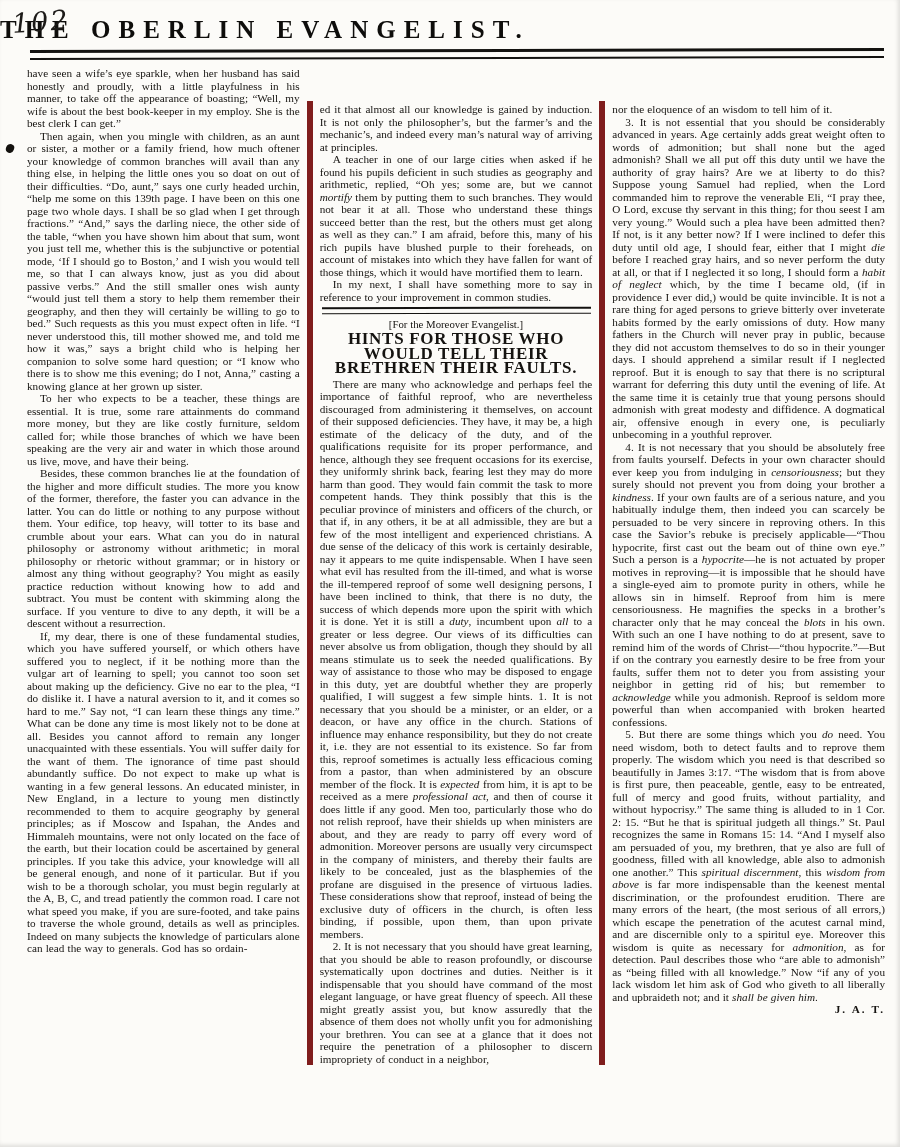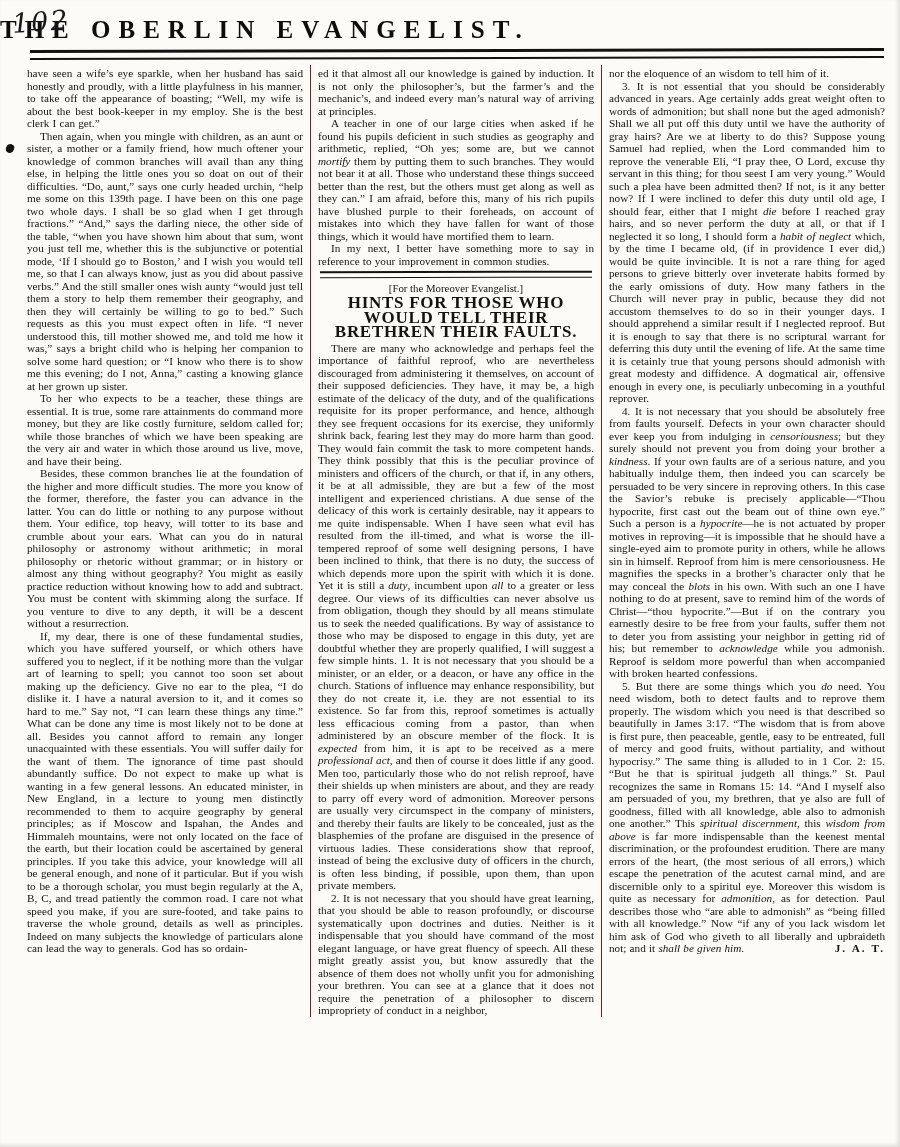--- a/index.html
+++ b/index.html
@@ -52,21 +52,21 @@
     display: flex;
     align-items: stretch;
     margin: 0 8px 0 20px;
     justify-content: center;
   }
   .col {
     flex: 1 1 0;
     padding: 2px 7px 0 7px;
     min-width: 0;
   }
-  .col + .col { border-left: 1px solid #7f1d1d; }
+  .col + .col { border-left: 6px solid #7f1d1d; margin-top: 36px; }
   .para {
     margin: 0;
     font-size: 11.2px;
     line-height: 12.5px;
     text-align: justify;
     text-indent: 13px;
     word-spacing: 0.4px;
   }
   .para.no-indent { text-indent: 0; }
   .article-rule {
@@ -110,21 +110,21 @@
     <section class="col">
         <p class="para no-indent">have seen a wife’s eye sparkle, when her husband has said honestly and proudly, with a little playfulness in his manner, to take off the appearance of boasting; “Well, my wife is about the best book-keeper in my employ.  She is the best clerk I can get.”</p>
         <p class="para">Then again, when you mingle with children, as an aunt or sister, a mother or a family friend, how much oftener your knowledge of common branches will avail than any thing else, in helping the little ones you so doat on out of their difficulties.  “Do, aunt,” says one curly headed urchin, “help me some on this 139th page.  I have been on this one page two whole days.  I shall be so glad when I get through fractions.”  “And,” says the darling niece, the other side of the table, “when you have shown him about that sum, wont you just tell me, whether this is the subjunctive or potential mode, ‘If I should go to Boston,’ and I wish you would tell me, so that I can always know, just as you did about passive verbs.”  And the still smaller ones wish aunty “would just tell them a story to help them remember their geography, and then they will certainly be willing to go to bed.”  Such requests as this you must expect often in life.  “I never understood this, till mother showed me, and told me how it was,” says a bright child who is helping her companion to solve some hard question; or “I know who there is to show me this evening; do I not, Anna,” casting a knowing glance at her grown up sister.</p>
         <p class="para">To her who expects to be a teacher, these things are essential.  It is true, some rare attainments do command more money, but they are like costly furniture, seldom called for; while those branches of which we have been speaking are the very air and water in which those around us live, move, and have their being.</p>
         <p class="para">Besides, these common branches lie at the foundation of the higher and more difficult studies.  The more you know of the former, therefore, the faster you can advance in the latter.  You can do little or nothing to any purpose without them.  Your edifice, top heavy, will totter to its base and crumble about your ears.  What can you do in natural philosophy or astronomy without arithmetic; in moral philosophy or rhetoric without grammar; or in history or almost any thing without geography?  You might as easily practice reduction without knowing how to add and subtract.  You must be content with skimming along the surface.  If you venture to dive to any depth, it will be a descent without a resurrection.</p>
         <p class="para">If, my dear, there is one of these fundamental studies, which you have suffered yourself, or which others have suffered you to neglect, if it be nothing more than the vulgar art of learning to spell; you cannot too soon set about making up the deficiency.  Give no ear to the plea, “I do dislike it.  I have a natural aversion to it, and it comes so hard to me.”  Say not, “I can learn these things any time.”  What can be done any time is most likely not to be done at all.  Besides you cannot afford to remain any longer unacquainted with these essentials.  You will suffer daily for the want of them.  The ignorance of time past should abundantly suffice.  Do not expect to make up what is wanting in a few general lessons.  An educated minister, in New England, in a lecture to young men distinctly recommended to them to acquire geography by general principles; as if Moscow and Ispahan, the Andes and Himmaleh mountains, were not only located on the face of the earth, but their location could be ascertained by general principles.  If you take this advice, your knowledge will all be general enough, and none of it particular.  But if you wish to be a thorough scholar, you must begin regularly at the A, B, C, and tread patiently the common road.  I care not what speed you make, if you are sure-footed, and take pains to traverse the whole ground, details as well as principles.  Indeed on many subjects the knowledge of particulars alone can lead the way to generals.  God has so ordain-</p>
       </section>
     <section class="col">
         <p class="para no-indent">ed it that almost all our knowledge is gained by induction.  It is not only the philosopher’s, but the farmer’s and the mechanic’s, and indeed every man’s natural way of arriving at principles.</p>
         <p class="para">A teacher in one of our large cities when asked if he found his pupils deficient in such studies as geography and arithmetic, replied, “Oh yes; some are, but we cannot <i>mortify</i> them by putting them to such branches.  They would not bear it at all.  Those who understand these things succeed better than the rest, but the others must get along as well as they can.”  I am afraid, before this, many of his rich pupils have blushed purple to their foreheads, on account of mistakes into which they have fallen for want of those things, which it would have mortified them to learn.</p>
-        <p class="para">In my next, I better have something more to say in reference to your improvement in common studies.</p>
+        <p class="para">In my next, I shall have something more to say in reference to your improvement in common studies.</p>
         <div class="article-rule"></div>
         <div class="credit">[For the Moreover Evangelist.]</div>
         <h2 class="article-title">HINTS FOR THOSE WHO WOULD TELL THEIR BRETHREN THEIR FAULTS.</h2>
         <p class="para">There are many who acknowledge and perhaps feel the importance of faithful reproof, who are nevertheless discouraged from administering it themselves, on account of their supposed deficiencies.  They have, it may be, a high estimate of the delicacy of the duty, and of the qualifications requisite for its proper performance, and hence, although they see frequent occasions for its exercise, they uniformly shrink back, fearing lest they may do more harm than good.  They would fain commit the task to more competent hands.  They think possibly that this is the peculiar province of ministers and officers of the church, or that if, in any others, it be at all admissible, they are but a few of the most intelligent and experienced christians.  A due sense of the delicacy of this work is certainly desirable, nay it appears to me quite indispensable.  When I have seen what evil has resulted from the ill-timed, and what is worse the ill-tempered reproof of some well designing persons, I have been inclined to think, that there is no duty, the success of which depends more upon the spirit with which it is done.  Yet it is still a <i>duty</i>, incumbent upon <i>all</i> to a greater or less degree.  Our views of its difficulties can never absolve us from obligation, though they should by all means stimulate us to seek the needed qualifications.  By way of assistance to those who may be disposed to engage in this duty, yet are doubtful whether they are properly qualified, I will suggest a few simple hints.  1.  It is not necessary that you should be a minister, or an elder, or a deacon, or have any office in the church.  Stations of influence may enhance responsibility, but they do not create it, i.e. they are not essential to its existence.  So far from this, reproof sometimes is actually less efficacious coming from a pastor, than when administered by an obscure member of the flock.  It is <i>expected</i> from him, it is apt to be received as a mere <i>professional act</i>, and then of course it does little if any good.  Men too, particularly those who do not relish reproof, have their shields up when ministers are about, and they are ready to parry off every word of admonition.  Moreover persons are usually very circumspect in the company of ministers, and thereby their faults are likely to be concealed, just as the blasphemies of the profane are disguised in the presence of virtuous ladies.  These considerations show that reproof, instead of being the exclusive duty of officers in the church, is often less binding, if possible, upon them, than upon private members.</p>
         <p class="para">2.  It is not necessary that you should have great learning, that you should be able to reason profoundly, or discourse systematically upon doctrines and duties.  Neither is it indispensable that you should have command of the most elegant language, or have great fluency of speech.  All these might greatly assist you, but know assuredly that the absence of them does not wholly unfit you for admonishing your brethren.  You can see at a glance that it does not require the penetration of a philosopher to discern impropriety of conduct in a neighbor,</p>
       </section>
     <section class="col">
         <p class="para no-indent">nor the eloquence of an wisdom to tell him of it.</p>
         <p class="para">3.  It is not essential that you should be considerably advanced in years.  Age certainly adds great weight often to words of admonition; but shall none but the aged admonish?  Shall we all put off this duty until we have the authority of gray hairs?  Are we at liberty to do this?  Suppose young Samuel had replied, when the Lord commanded him to reprove the venerable Eli, “I pray thee, O Lord, excuse thy servant in this thing; for thou seest I am very young.”  Would such a plea have been admitted then?  If not, is it any better now?  If I were inclined to defer this duty until old age, I should fear, either that I might <i>die</i> before I reached gray hairs, and so never perform the duty at all, or that if I neglected it so long, I should form a <i>habit of neglect</i> which, by the time I became old, (if in providence I ever did,) would be quite invincible.  It is not a rare thing for aged persons to grieve bitterly over inveterate habits formed by the early omissions of duty.  How many fathers in the Church will never pray in public, because they did not accustom themselves to do so in their younger days.  I should apprehend a similar result if I neglected reproof.  But it is enough to say that there is no scriptural warrant for deferring this duty until the evening of life.  At the same time it is cetainly true that young persons should admonish with great modesty and diffidence.  A dogmatical air, offensive enough in every one, is peculiarly unbecoming in a youthful reprover.</p>
         <p class="para">4.  It is not necessary that you should be absolutely free from faults yourself.  Defects in your own character should ever keep you from indulging in <i>censoriousness</i>; but they surely should not prevent you from doing your brother a <i>kindness</i>.  If your own faults are of a serious nature, and you habitually indulge them, then indeed you can scarcely be persuaded to be very sincere in reproving others.  In this case the Savior’s rebuke is precisely applicable—“Thou hypocrite, first cast out the beam out of thine own eye.”  Such a person is a <i>hypocrite</i>—he is not actuated by proper motives in reproving—it is impossible that he should have a single-eyed aim to promote purity in others, while he allows sin in himself.  Reproof from him is mere censoriousness.  He magnifies the specks in a brother’s character only that he may conceal the <i>blots</i> in his own.  With such an one I have nothing to do at present, save to remind him of the words of Christ—“thou hypocrite.”—But if on the contrary you earnestly desire to be free from your faults, suffer them not to deter you from assisting your neighbor in getting rid of his; but remember to <i>acknowledge</i> while you admonish.  Reproof is seldom more powerful than when accompanied with broken hearted confessions.</p>

